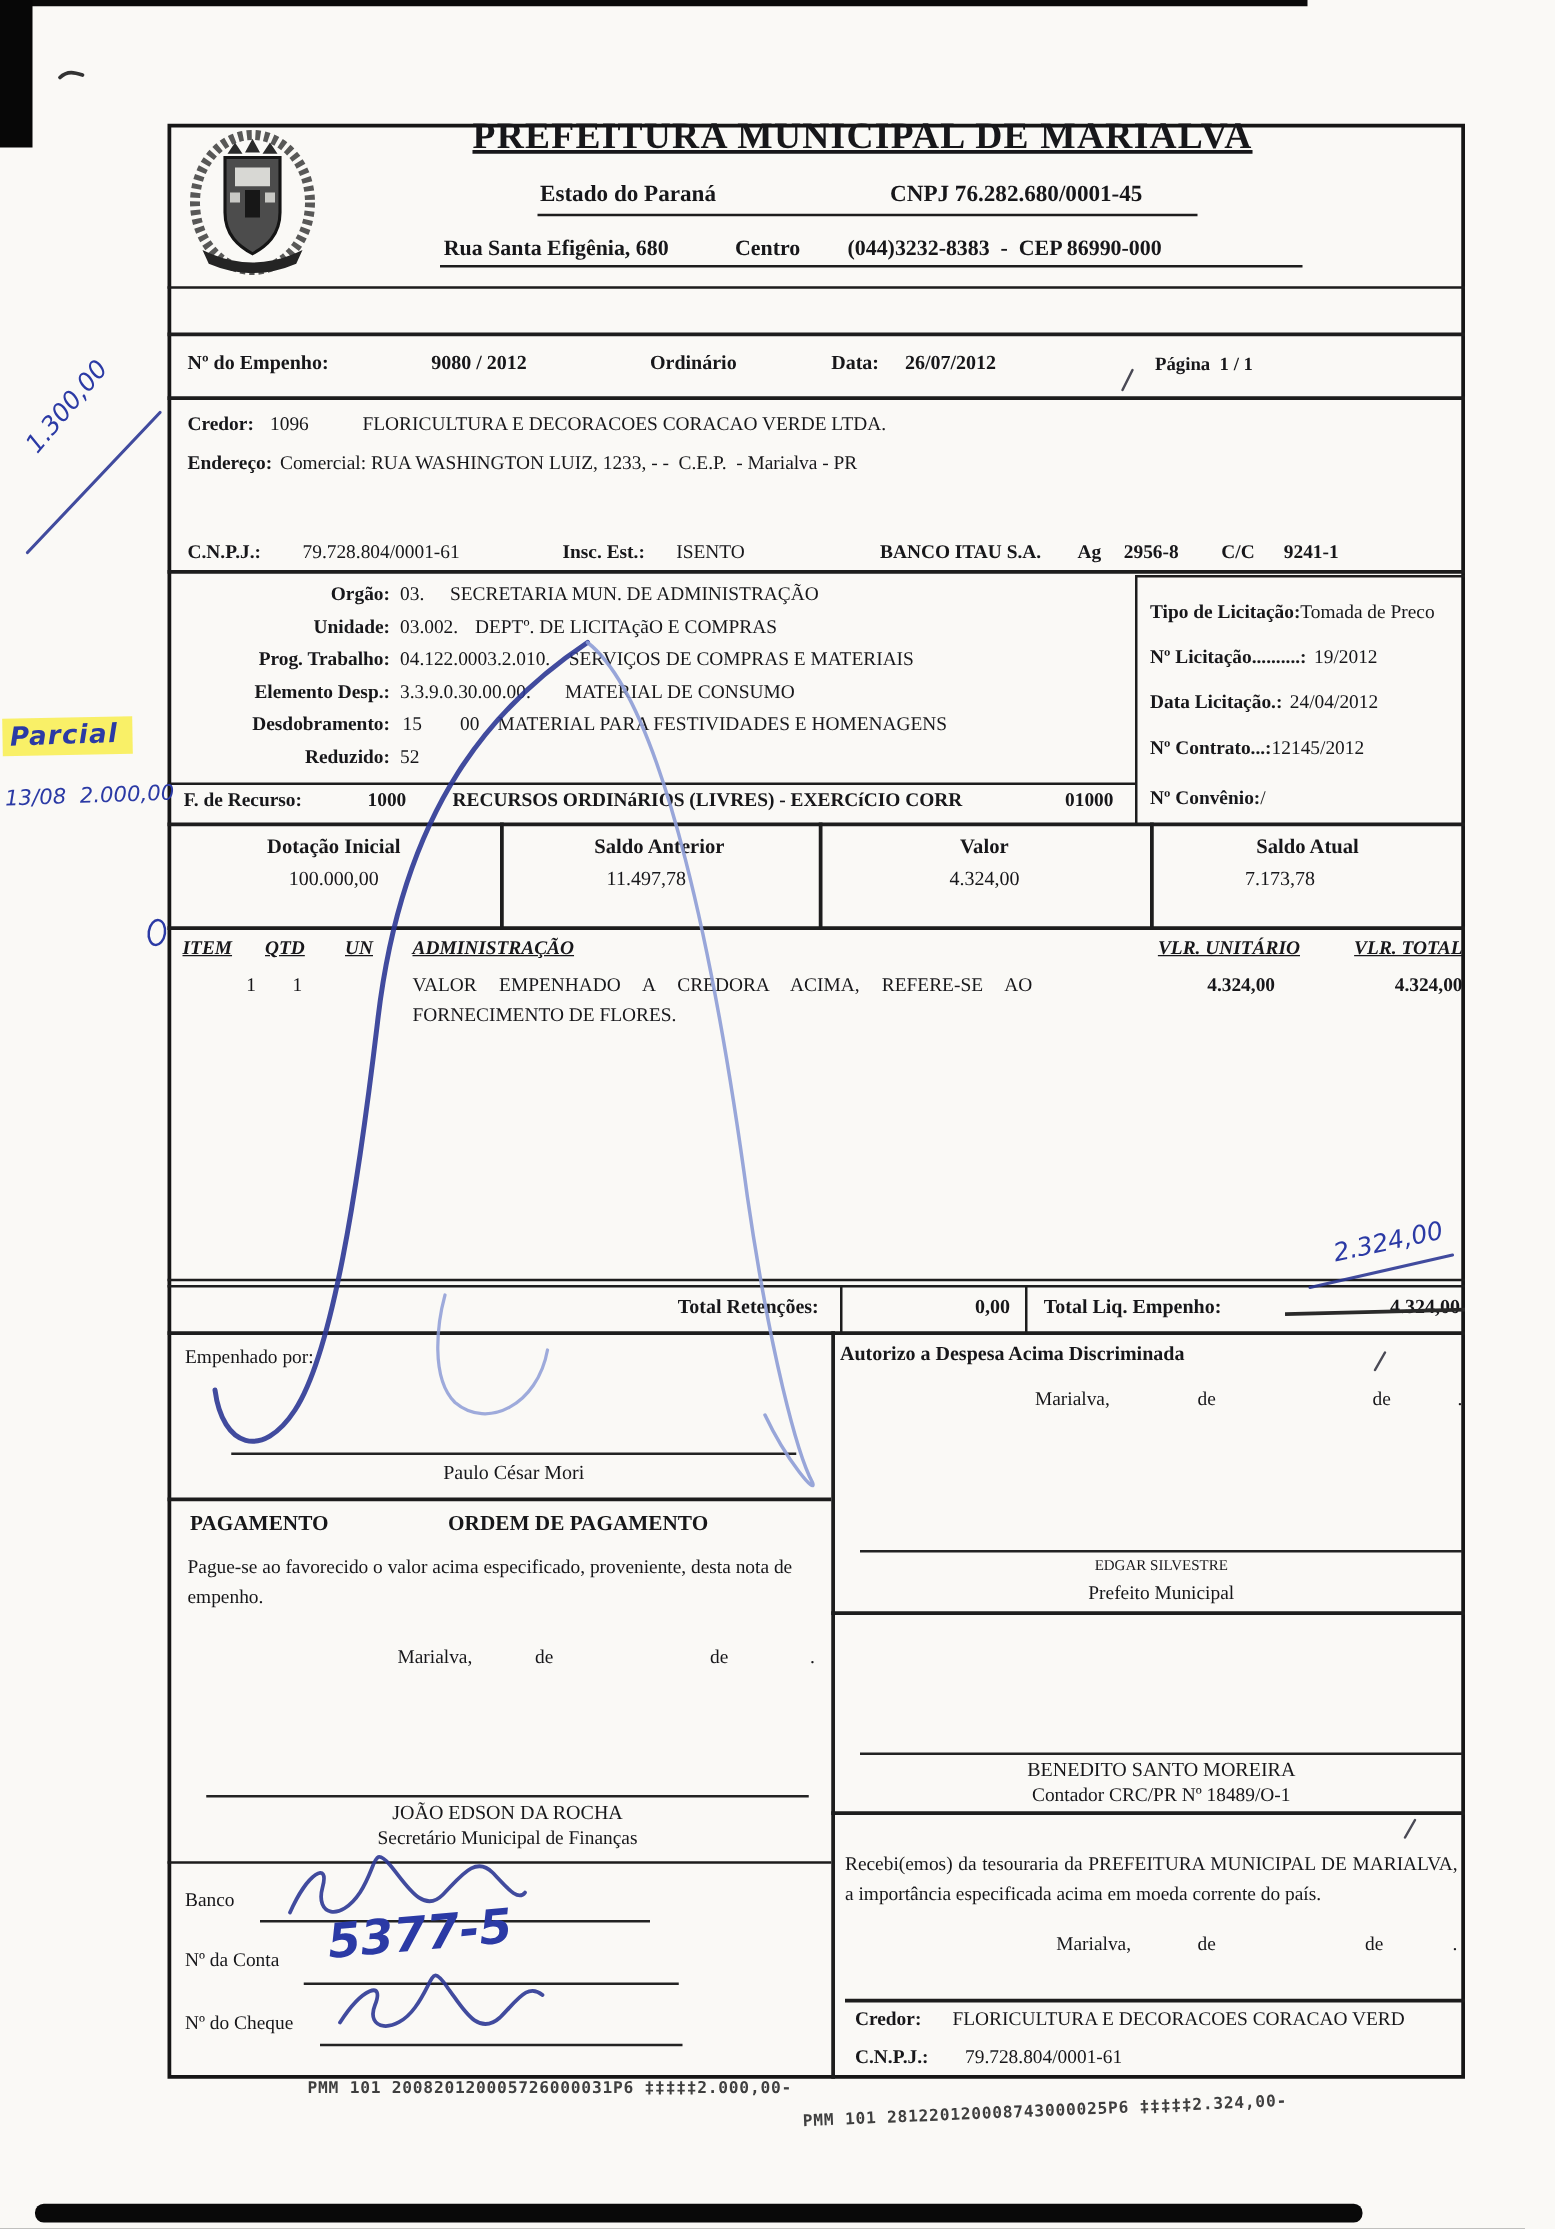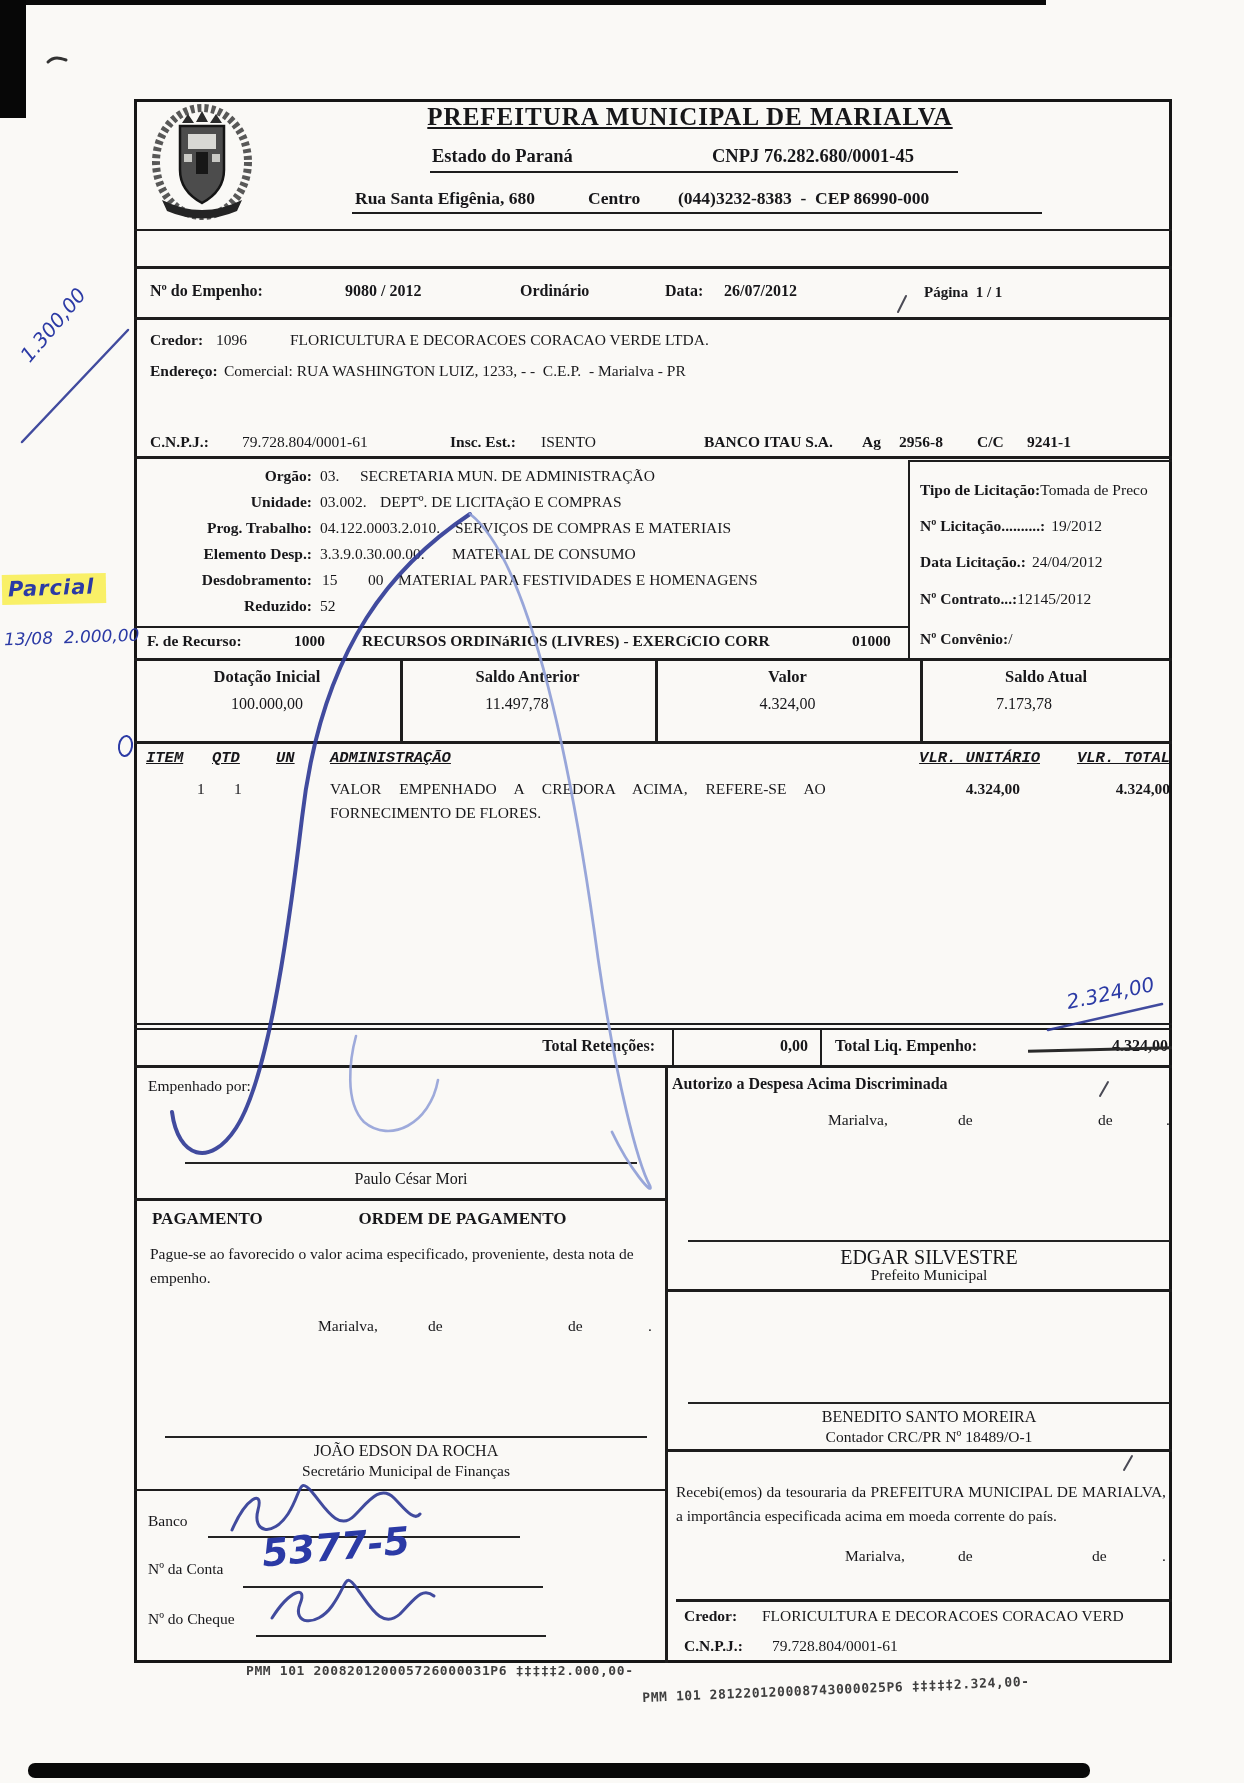--- a/index.html
+++ b/index.html
@@ -4,21 +4,21 @@
 <style>
   * { margin:0; padding:0; box-sizing:border-box; }
   html,body { background:#6e6e6e; }
   #page {
     position:relative; width:1244px; height:1783px;
     background:#faf9f6; overflow:hidden;
     font-family:"Liberation Serif", serif; color:#17171a;
   }
   .t { position:absolute; white-space:pre; line-height:1.15; font-size:15.5px; }
   .b { font-weight:bold; }
-  .i { font-style:italic;font-family:Liberation Mono, monospace; }
+  .i { font-style:italic; }
   .c { text-align:center; }
   .r { text-align:right; }
   .u { text-decoration:underline; }
   .hl, .vl, .sig { position:absolute; background:#1d1d1d; }
   .sig { height:2px; background:#232323; }
   .frame { position:absolute; border:3px solid #161616; }
   .par { position:absolute; white-space:normal; font-size:15.5px; line-height:24px; }
   .ink { color:#2b3aa5; font-style:italic; font-family:"DejaVu Sans", sans-serif; }
   .mono { position:absolute; font-family:"DejaVu Sans Mono", monospace; font-weight:bold;
           font-size:13px; letter-spacing:.6px; color:#3f3f3f; transform-origin:left top; }
@@ -39,21 +39,21 @@
     <ellipse cx="52" cy="60" rx="46" ry="54" fill="none" stroke="#303030" stroke-width="8" stroke-dasharray="4 3" opacity="0.8"></ellipse>
     <path d="M30 24 h44 v44 c0 18 -11 27 -22 33 c-11 -6 -22 -15 -22 -33 z" fill="#4c4c4c" stroke="#151515" stroke-width="2.5"></path>
     <rect x="38" y="32" width="28" height="15" fill="#d8d8d4"></rect>
     <rect x="46" y="50" width="12" height="22" fill="#171717"></rect>
     <rect x="34" y="52" width="8" height="8" fill="#c9c9c5"></rect>
     <rect x="62" y="52" width="8" height="8" fill="#c9c9c5"></rect>
     <path d="M38 12 l6 9 h-12 z M52 9 l6 11 h-12 z M66 12 l6 9 h-12 z" fill="#2a2a2a"></path>
     <path d="M12 98 q40 20 80 0 l-5 11 q-35 15 -70 0 z" fill="#242424"></path>
   </svg>
 
-  <div class="t b c u" style="left:340px;top:103px;width:700px;font-size:25px;letter-spacing:1px">PREFEITURA MUNICIPAL DE MARIALVA</div>
+  <div class="t b c u" style="left:340px;top:92px;width:700px;font-size:30px;letter-spacing:1px">PREFEITURA MUNICIPAL DE MARIALVA</div>
   <div class="t b" style="left:432px;top:146px;font-size:18.5px">Estado do Paraná</div>
   <div class="t b" style="left:712px;top:146px;font-size:18.5px">CNPJ 76.282.680/0001-45</div>
   <div class="hl" style="left:430px;top:171px;width:528px;height:2px"></div>
   <div class="t b" style="left:355px;top:188px;font-size:17.5px">Rua Santa Efigênia, 680</div>
   <div class="t b" style="left:588px;top:188px;font-size:17.5px">Centro</div>
   <div class="t b" style="left:678px;top:188px;font-size:17.5px">(044)3232-8383  -  CEP 86990-000</div>
   <div class="hl" style="left:352px;top:212px;width:690px;height:2px"></div>
 
   <div class="hl" style="left:134px;top:229px;width:1038px;height:2px"></div>
   <div class="hl" style="left:134px;top:266px;width:1038px;height:3px"></div>
@@ -179,21 +179,21 @@
   <div class="t ink" style="left:262px;top:1526px;font-size:38px;transform:rotate(-5deg);font-weight:bold">5377-5</div>
   <div class="t" style="left:148px;top:1610px">Nº do Cheque</div>
   <div class="sig" style="left:256px;top:1635px;width:290px"></div>
 
   <div class="t b" style="left:672px;top:1075px;font-size:16px">Autorizo a Despesa Acima Discriminada</div>
   <div class="t" style="left:828px;top:1111px">Marialva,</div>
   <div class="t" style="left:958px;top:1111px">de</div>
   <div class="t" style="left:1098px;top:1111px">de</div>
   <div class="t" style="left:1166px;top:1111px">.</div>
   <div class="sig" style="left:688px;top:1240px;width:482px"></div>
-  <div class="t c" style="left:688px;top:1246px;width:482px;font-size:20px">EDGAR SILVESTRE</div>
+  <div class="t c" style="left:688px;top:1246px;width:482px;font-size:12px">EDGAR SILVESTRE</div>
   <div class="t c" style="left:688px;top:1266px;width:482px">Prefeito Municipal</div>
   <div class="hl" style="left:665px;top:1289px;width:507px;height:2.5px"></div>
   <div class="sig" style="left:688px;top:1402px;width:482px"></div>
   <div class="t c" style="left:688px;top:1408px;width:482px;font-size:16px">BENEDITO SANTO MOREIRA</div>
   <div class="t c" style="left:688px;top:1428px;width:482px">Contador CRC/PR Nº 18489/O-1</div>
   <div class="hl" style="left:665px;top:1449px;width:507px;height:2.5px"></div>
   <div class="par" style="left:676px;top:1480px;width:490px;text-align:justify">Recebi(emos) da tesouraria da PREFEITURA MUNICIPAL DE MARIALVA, a importância especificada acima em moeda corrente do país.</div>
   <div class="t" style="left:845px;top:1547px">Marialva,</div>
   <div class="t" style="left:958px;top:1547px">de</div>
   <div class="t" style="left:1092px;top:1547px">de</div>

